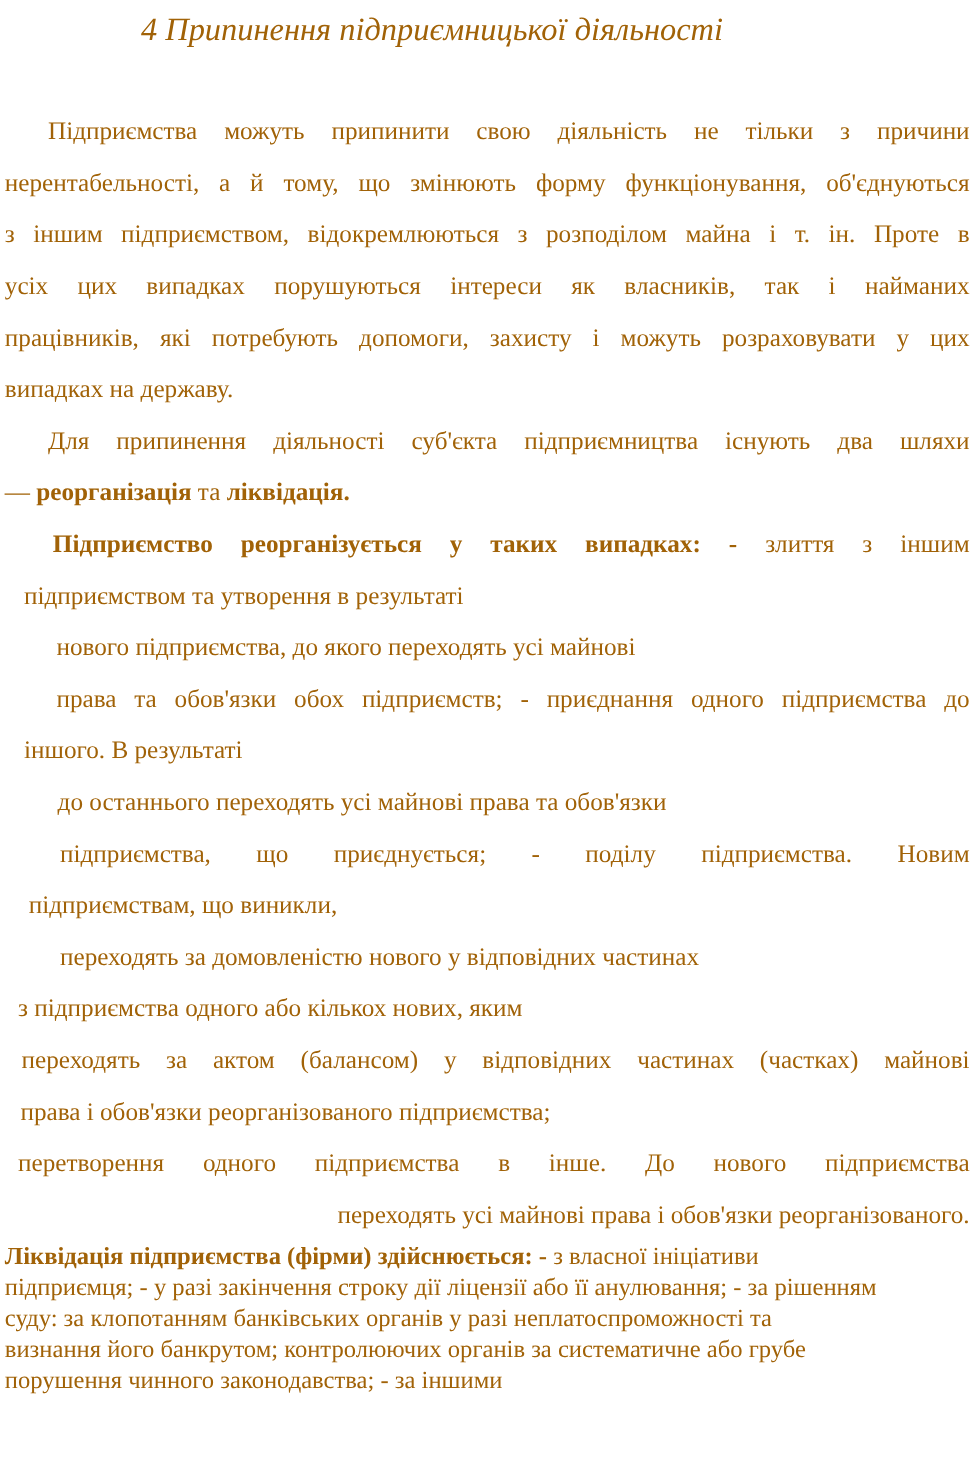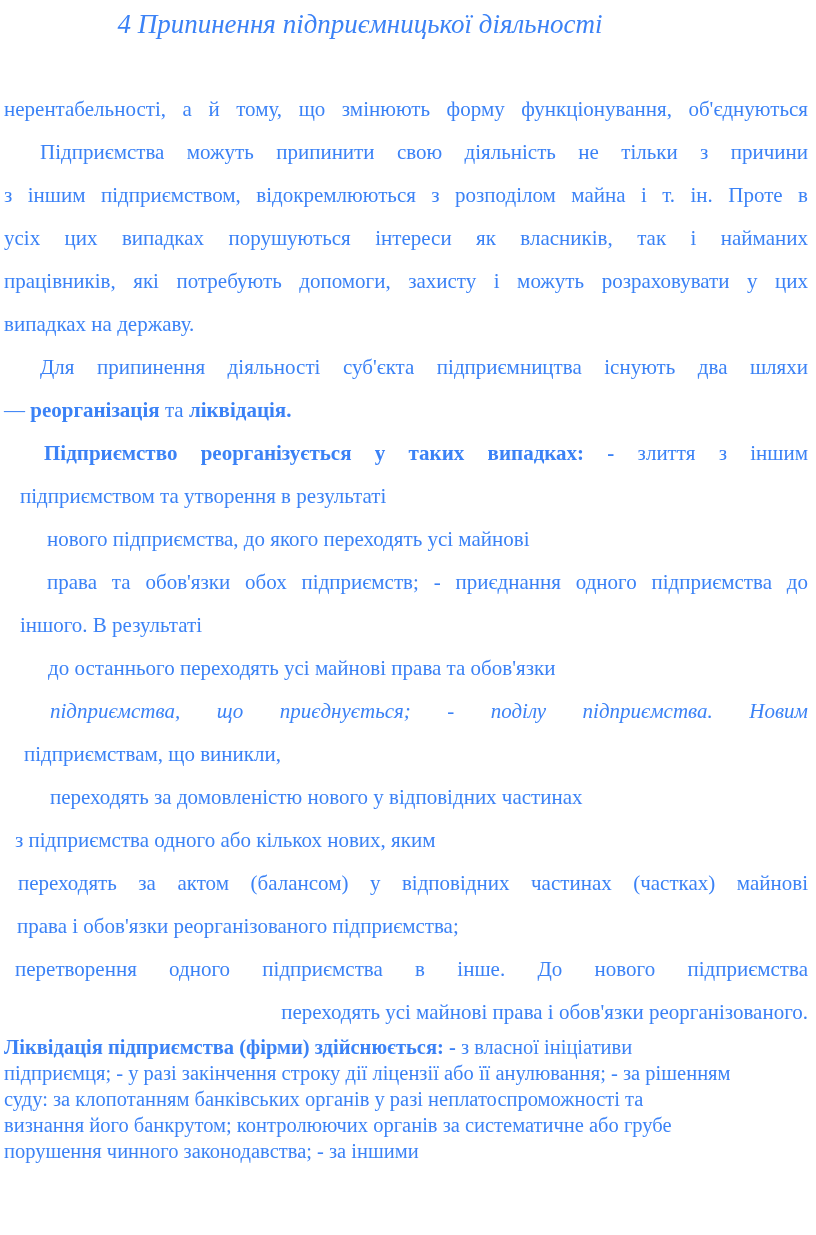--- a/index.html
+++ b/index.html
@@ -47,38 +47,38 @@
     line-height: 26px;
     height: 26px;
   }
   .line b {
     font-weight: bold;
   }
 </style>
 </head>
 <body>
 
-<div class="page" style="background: rgb(255, 255, 255); color: #3b82f6;">
+<div class="page" style="background: rgb(255, 255, 255); color: #a16207;">
   <div class="doc-title">4 Припинення підприємницької діяльності</div>
   <div>
+      <div class="line justify" style="padding-left: 36px;"><span>Підприємства можуть припинити свою діяльність не тільки з причини</span></div>
       <div class="line justify"><span>нерентабельності, а й тому, що змінюють форму функціонування, об'єднуються</span></div>
-      <div class="line justify" style="padding-left: 36px;"><span>Підприємства можуть припинити свою діяльність не тільки з причини</span></div>
       <div class="line justify"><span>з іншим підприємством, відокремлюються з розподілом майна і т. ін. Проте в</span></div>
       <div class="line justify"><span>усіх цих випадках порушуються інтереси як власників, так і найманих</span></div>
       <div class="line justify"><span>працівників, які потребують допомоги, захисту і можуть розраховувати у цих</span></div>
       <div class="line left"><span>випадках на державу.</span></div>
       <div class="line justify" style="padding-left: 36px;"><span>Для припинення діяльності суб'єкта підприємництва існують два шляхи</span></div>
       <div class="line left"><span>— </span><b>реорганізація</b><span> та </span><b>ліквідація.</b></div>
       <div class="line justify" style="padding-left: 40px;"><b>Підприємство реорганізується у таких випадках: - </b><span>злиття з іншим</span></div>
       <div class="line left" style="padding-left: 16px;"><span>підприємством та утворення в результаті</span></div>
       <div class="line left" style="padding-left: 43px;"><span>нового підприємства, до якого переходять усі майнові</span></div>
       <div class="line justify" style="padding-left: 43px;"><span>права та обов'язки обох підприємств; - приєднання одного підприємства до</span></div>
       <div class="line left" style="padding-left: 16px;"><span>іншого. В результаті</span></div>
       <div class="line left" style="padding-left: 44px;"><span>до останнього переходять усі майнові права та обов'язки</span></div>
-      <div class="line justify" style="padding-left: 46px; font-style: italic;"><span>підприємства, що приєднується; - поділу підприємства. Новим</span></div>
+      <div class="line justify" style="padding-left: 46px;"><span>підприємства, що приєднується; - поділу підприємства. Новим</span></div>
       <div class="line left" style="padding-left: 20px;"><span>підприємствам, що виникли,</span></div>
       <div class="line left" style="padding-left: 46px;"><span>переходять за домовленістю нового у відповідних частинах</span></div>
       <div class="line left" style="padding-left: 11px;"><span>з підприємства одного або кількох нових, яким</span></div>
       <div class="line justify" style="padding-left: 14px;"><span>переходять за актом (балансом) у відповідних частинах (частках) майнові</span></div>
       <div class="line left" style="padding-left: 13px;"><span>права і обов'язки реорганізованого підприємства;</span></div>
       <div class="line justify" style="padding-left: 11px;"><span>перетворення одного підприємства в інше. До нового підприємства</span></div>
       <div class="line left" style="padding-left: 17px; text-align: right;"><span>переходять усі майнові права і обов'язки реорганізованого.</span></div>
       <div class="line tight left"><b>Ліквідація підприємства (фірми) здійснюється: - </b><span>з власної ініціативи</span></div>
       <div class="line tight left"><span>підприємця; - у разі закінчення строку дії ліцензії або її анулювання; - за рішенням</span></div>
       <div class="line tight left"><span>суду: за клопотанням банківських органів у разі неплатоспроможності та</span></div>

